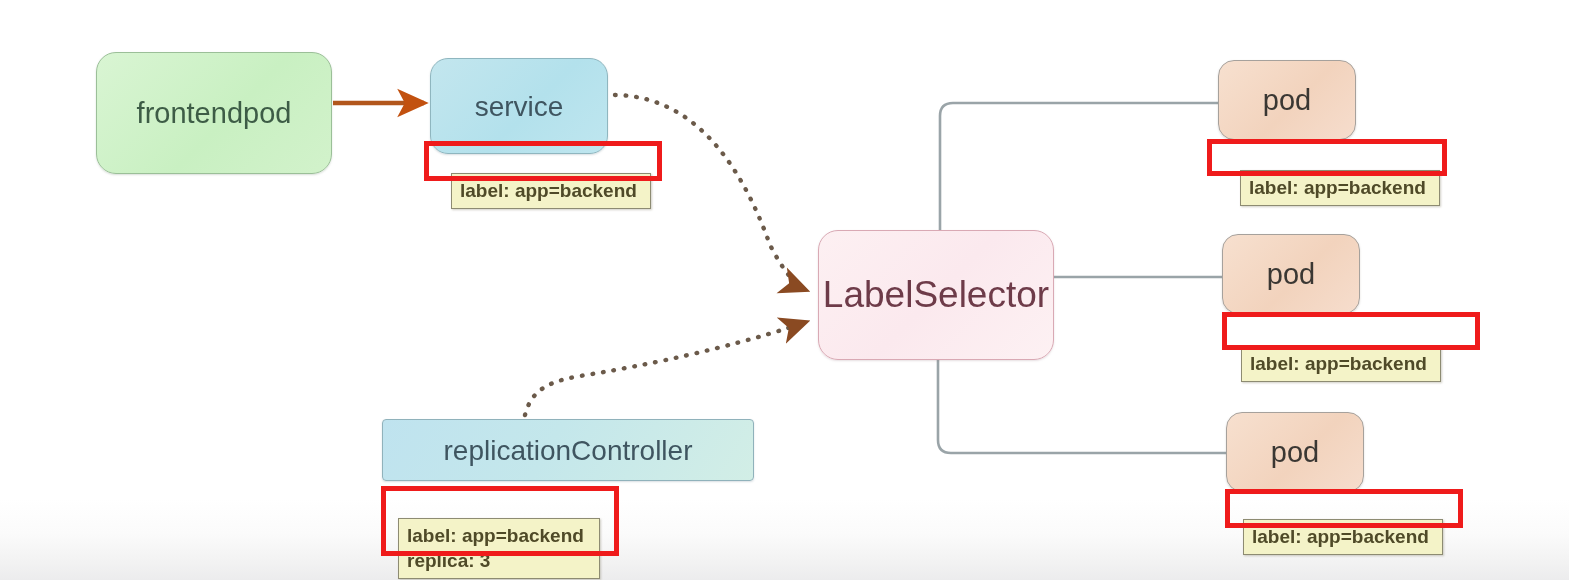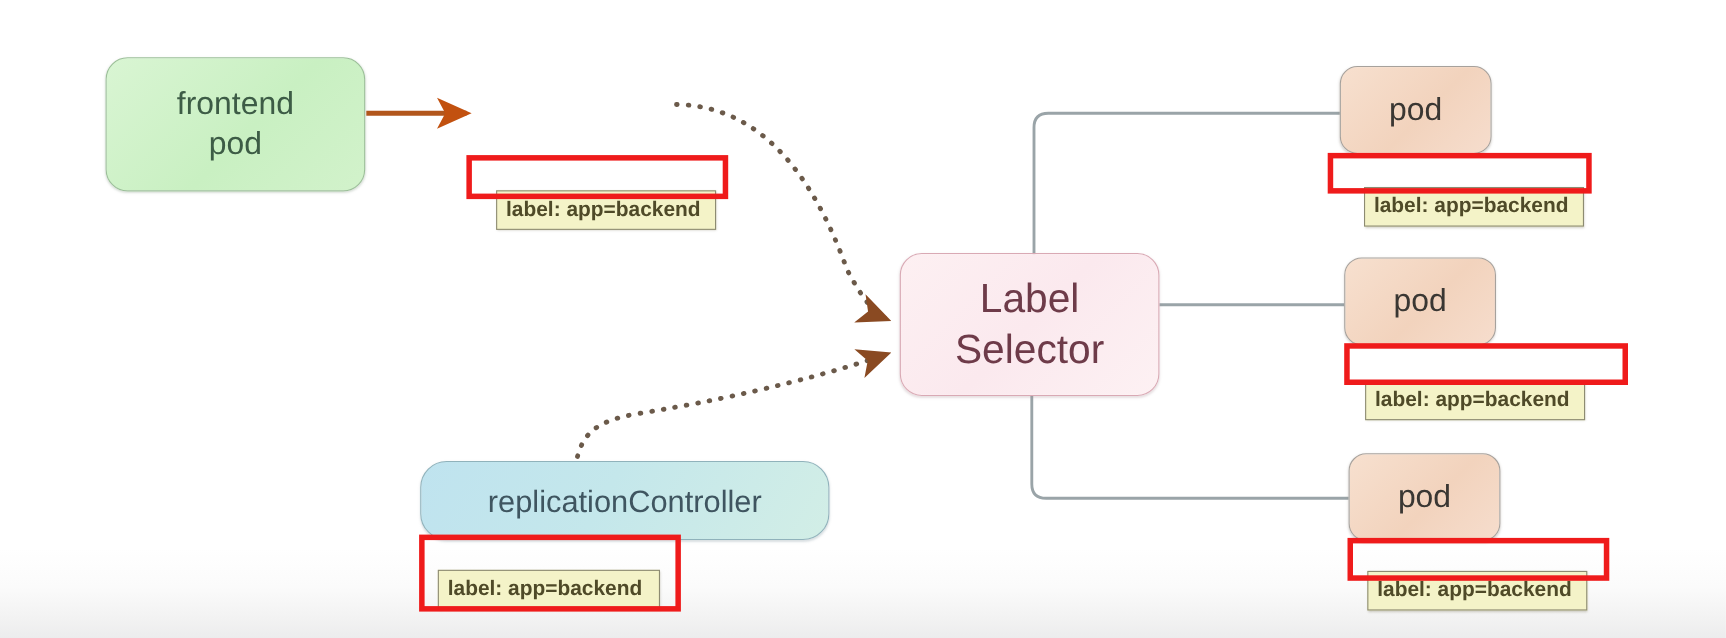--- a/index.html
+++ b/index.html
@@ -26,21 +26,21 @@
     width: 1569px;
     height: 580px;
     pointer-events: none;
   }
 
   
   .node {
     position: absolute;
     box-sizing: border-box;
     display: flex;
-    flex-direction: column;
+    flex-direction: row;
     align-items: center;
     justify-content: center;
     border-radius: 16px;
     text-align: center;
     line-height: 1.25;
   }
   .node .node-line {
     display: block;
     white-space: nowrap;
   }
@@ -65,24 +65,24 @@
     border: 1.6px solid #8fb6bf;
     border-radius: 18px;
     color: #3f5560;
     font-size: 28px;
     box-shadow: 0 1px 2px rgba(120,140,150,.28);
   }
 
   
   .node-rc {
     left: 382px; top: 419px;
-    width: 372px; height: 72px;
+    width: 372px; height: 62px;
     background: linear-gradient(120deg, #bfe3ef 0%, #c4e7eb 45%, #d2eee6 100%);
     border: 1.6px solid #90b2bb;
-    border-radius: 24px;
+    border-radius: 4px;
     color: #3f5560;
     font-size: 28px;
     box-shadow: 0 1px 2px rgba(120,140,150,.28);
   }
 
   
   .node-selector {
     left: 818px; top: 230px;
     width: 236px; height: 130px;
     background: linear-gradient(135deg, #fdf0f2 0%, #fbe9ee 50%, #fdf1f3 100%);
@@ -185,20 +185,23 @@
     <g>
       <path d="M 938 360 L 938 440 Q 938 453 951 453 L 1226 453" fill="none" stroke="#9aa4a8" stroke-width="2.6"></path>
     </g>
   </svg>
 
   <div class="node node-frontend">
     <span class="node-line">frontend</span>
     <span class="node-line">pod</span>
   </div>
 
+  <div class="node node-service">
+    <span class="node-line">service</span>
+  </div>
 
   <div class="node node-rc">
     <span class="node-line">replicationController</span>
   </div>
 
   <div class="node node-selector">
     <span class="node-line">Label</span>
     <span class="node-line">Selector</span>
   </div>
 
@@ -213,20 +216,21 @@
   <div class="node node-pod pod-3">
     <span class="node-line">pod</span>
   </div>
 
   <div class="annot annot-service">
     <span class="annot-line">label: app=backend</span>
   </div>
 
   <div class="annot annot-rc">
     <span class="annot-line">label: app=backend</span>
+    <span class="annot-line">replica: 3</span>
   </div>
 
   <div class="annot annot-pod1">
     <span class="annot-line">label: app=backend</span>
   </div>
 
   <div class="annot annot-pod2">
     <span class="annot-line">label: app=backend</span>
   </div>
 

